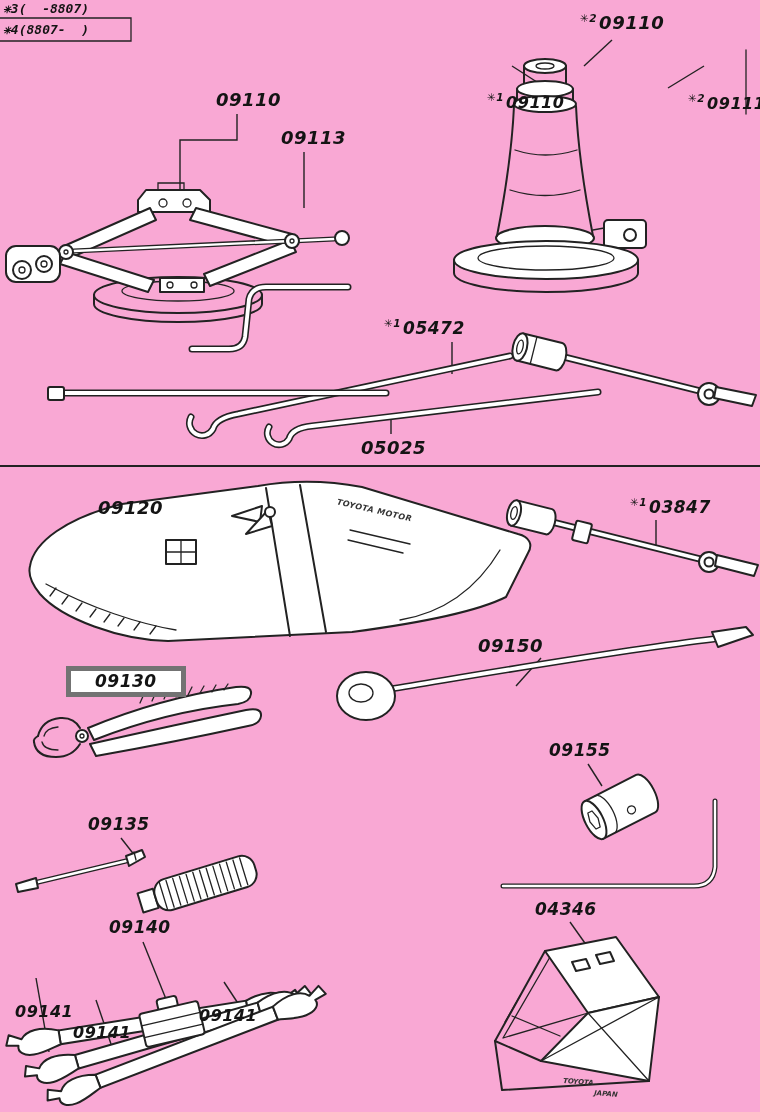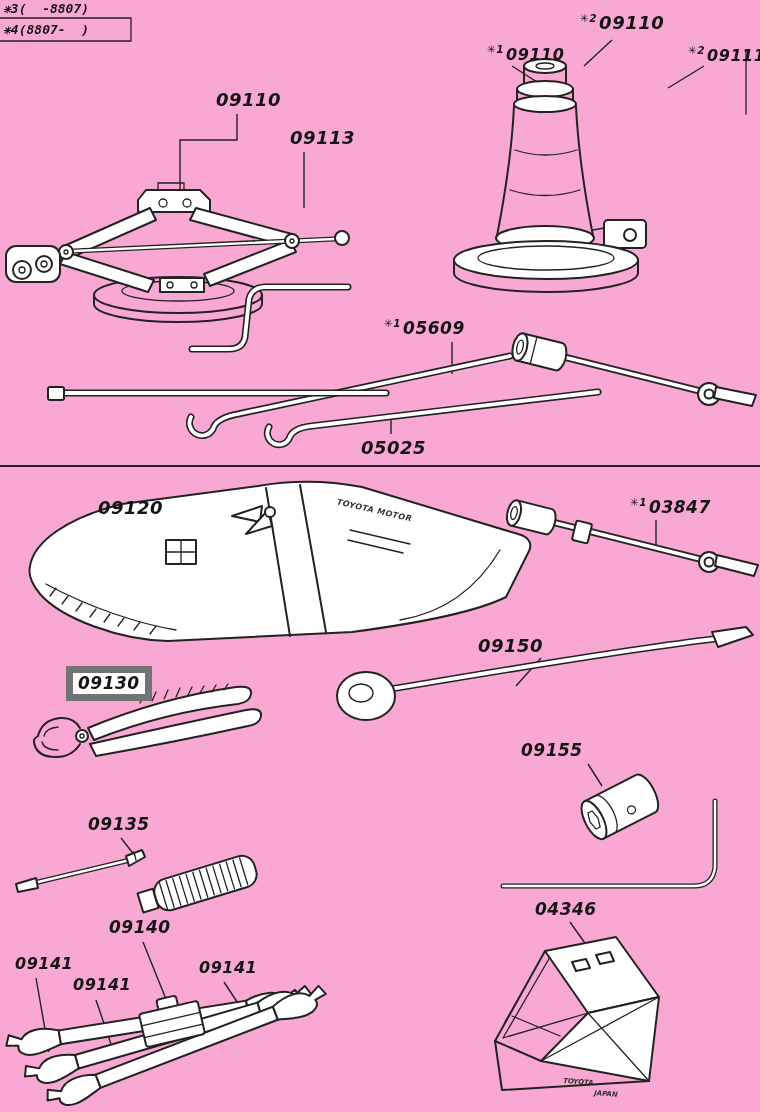--- a/index.html
+++ b/index.html
@@ -12,24 +12,24 @@
   .wf{fill:#fff;stroke:#222;stroke-width:2;stroke-linejoin:round;}
   .ld{fill:none;stroke:#222;stroke-width:1.4;}
   .to{fill:none;stroke:#222;stroke-width:7;stroke-linecap:round;stroke-linejoin:round;}
   .ti{fill:none;stroke:#fff;stroke-width:3.8;stroke-linecap:round;stroke-linejoin:round;}
   .to2{fill:none;stroke:#222;stroke-width:5;stroke-linecap:round;stroke-linejoin:round;}
   .ti2{fill:none;stroke:#fff;stroke-width:2.4;stroke-linecap:round;stroke-linejoin:round;}
   
   .lbl{position:absolute;font-weight:700;font-size:17px;line-height:1.1;color:#141414;
        letter-spacing:.5px;white-space:nowrap;}
   .lbl.lg{font-size:18px;}
-  .lbl.sm{font-size:16px;}
+  .lbl.sm{font-size:16px;margin-top:48px;}
   .mk{font-size:10.5px;vertical-align:7px;margin-right:2px;}
   .mk:empty{display:none;}
-  .hl{border:7px solid #737373;padding:1px 5px;background:#fff;}
+  .hl{border:5px solid #737373;padding:1px 24px;background:#fff;}
   .note{position:absolute;font-family:"DejaVu Sans Mono",monospace;font-weight:700;
         font-size:13px;color:#141414;white-space:pre;}
   .print{position:absolute;font-weight:700;color:#333;white-space:nowrap;}
   .bagprint{font-size:8px;transform:rotate(13deg);letter-spacing:.5px;}
   .chockprint{font-size:7px;transform:rotate(4deg);}
 </style>
 </head>
 <body>
 
 <div class="sheet">
@@ -254,42 +254,42 @@
   </div>
   <div class="lbl sm" style="left:487px;top:44px">
     <span class="mk">✳1</span><span>09110</span>
   </div>
   <div class="lbl sm" style="left:688px;top:45px">
     <span class="mk">✳2</span><span>09111</span>
   </div>
   <div class="lbl lg" style="left:216px;top:90px">
     <span>09110</span>
   </div>
-  <div class="lbl lg" style="left:290px;top:128px">
+  <div class="lbl lg" style="left:281px;top:128px">
     <span>09113</span>
   </div>
   <div class="lbl" style="left:384px;top:318px">
-    <span class="mk">✳1</span><span>05609</span>
+    <span class="mk">✳1</span><span>05472</span>
   </div>
   <div class="lbl lg" style="left:361px;top:438px">
     <span>05025</span>
   </div>
   <div class="lbl lg" style="left:98px;top:498px">
     <span>09120</span>
   </div>
   <div class="lbl" style="left:630px;top:497px">
     <span class="mk">✳1</span><span>03847</span>
   </div>
   <div class="lbl lg" style="left:478px;top:636px">
     <span>09150</span>
   </div>
   <div class="lbl hl" style="left:66px;top:666px">
     <span>09130</span>
   </div>
-  <div class="lbl" style="left:521px;top:741px">
+  <div class="lbl" style="left:549px;top:741px">
     <span>09155</span>
   </div>
   <div class="lbl" style="left:88px;top:815px">
     <span>09135</span>
   </div>
   <div class="lbl" style="left:109px;top:918px">
     <span>09140</span>
   </div>
   <div class="lbl sm" style="left:15px;top:955px">
     <span>09141</span>

